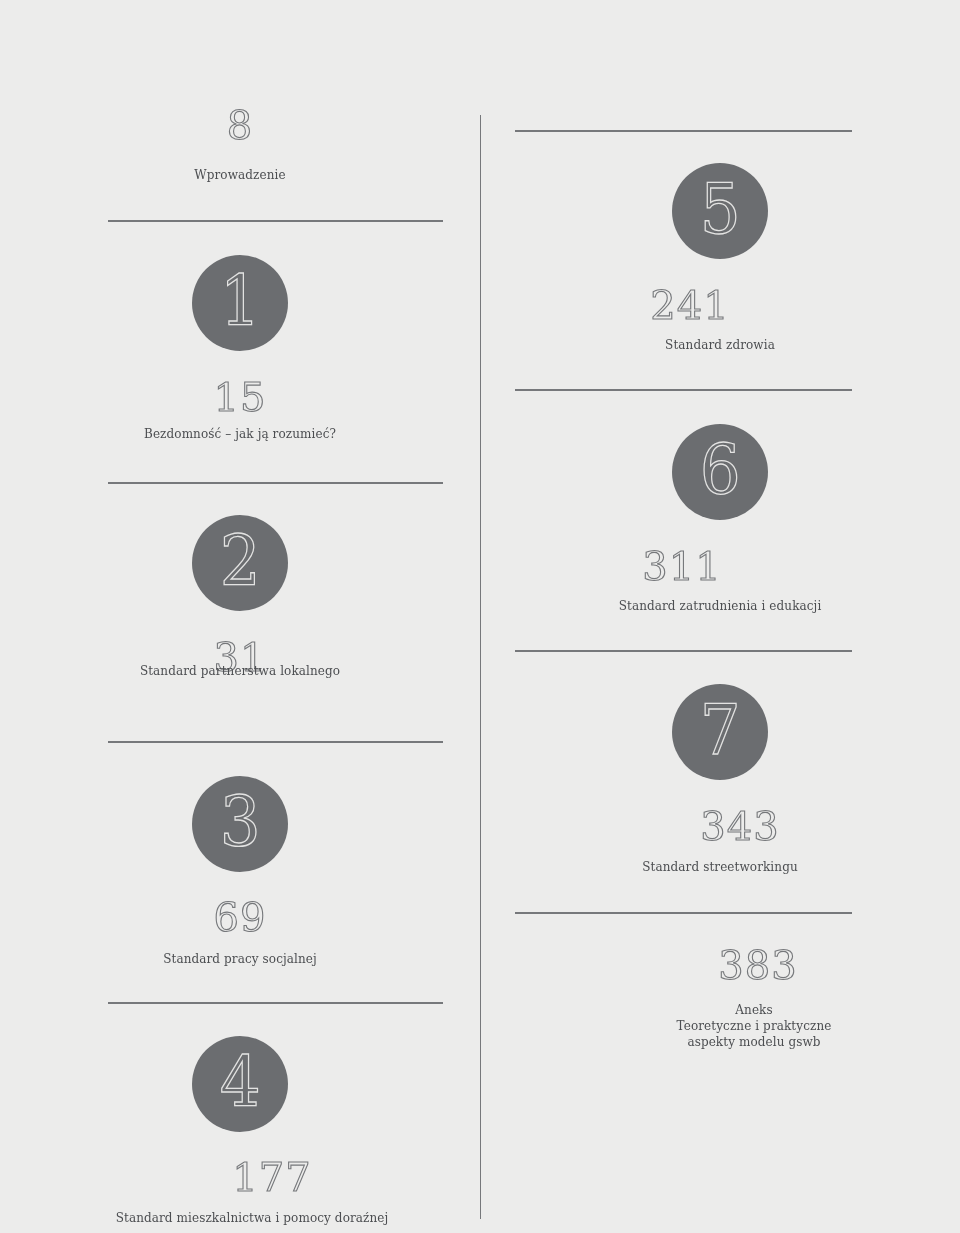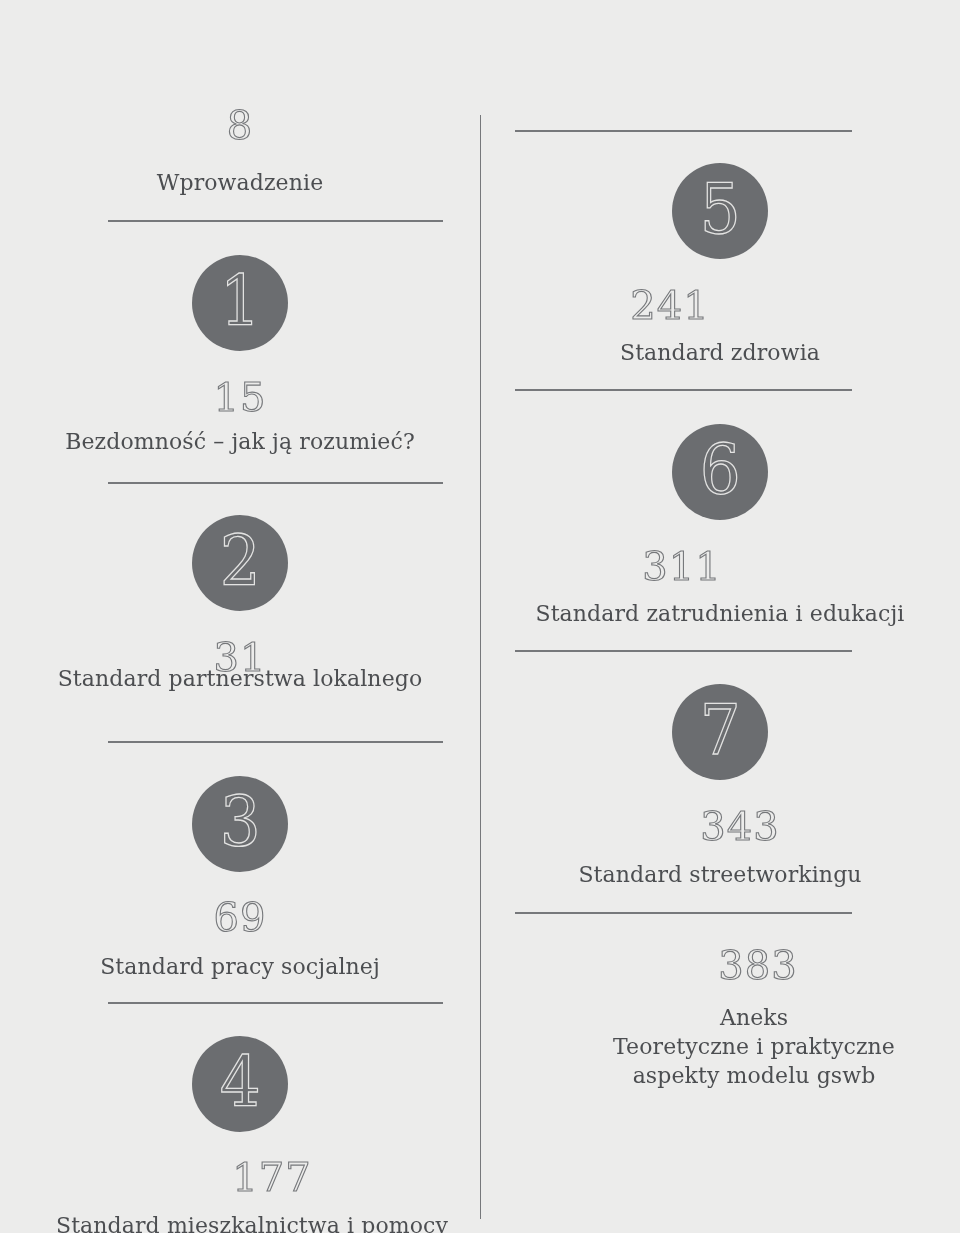--- a/index.html
+++ b/index.html
@@ -79,21 +79,21 @@
     font-size: 40px;
     font-weight: 300;
     color: transparent;
     -webkit-text-stroke: 1.1px #76787b;
     letter-spacing: 1px;
     line-height: 1.05;
   }
 
   .entry-title {
     font-family: "DejaVu Serif", "Liberation Serif", serif;
-    font-size: 22px;
+    font-size: 12px;
     color: #4c4e51;
     line-height: 1.32;
     letter-spacing: 0.1px;
   }
   .entry-title .sub-line {
     display: block;
   }
 
   
   .l-intro-num   { position: absolute; left: 0;   top: 104px; width: 480px; }
@@ -116,21 +116,21 @@
   .l-rule-4  { position: absolute; left: 108px; top: 1002px; width: 335px; }
 
   .l4-circle { position: absolute; left: 0; top: 1036px; width: 480px; }
   .l4-num    { position: absolute; left: 0; top: 1156px; width: 480px; padding-left: 32px; }
   .l4-title  { position: absolute; left: 12px; top: 1211px; width: 480px; }
 
   
   .r-rule-1  { position: absolute; left: 515px; top: 130px; width: 337px; }
 
   .r5-circle { position: absolute; left: 480px; top: 163px; width: 480px; }
-  .r5-num    { position: absolute; left: 460px; top: 284px; width: 420px; }
+  .r5-num    { position: absolute; left: 480px; top: 284px; width: 420px; }
   .r5-title  { position: absolute; left: 480px; top: 338px; width: 480px; }
   .r-rule-2  { position: absolute; left: 515px; top: 389px; width: 337px; }
 
   .r6-circle { position: absolute; left: 480px; top: 424px; width: 480px; }
   .r6-num    { position: absolute; left: 480px; top: 545px; width: 404px; }
   .r6-title  { position: absolute; left: 480px; top: 599px; width: 480px; }
   .r-rule-3  { position: absolute; left: 515px; top: 650px; width: 337px; }
 
   .r7-circle { position: absolute; left: 480px; top: 684px; width: 480px; }
   .r7-num    { position: absolute; left: 500px; top: 805px; width: 480px; }

